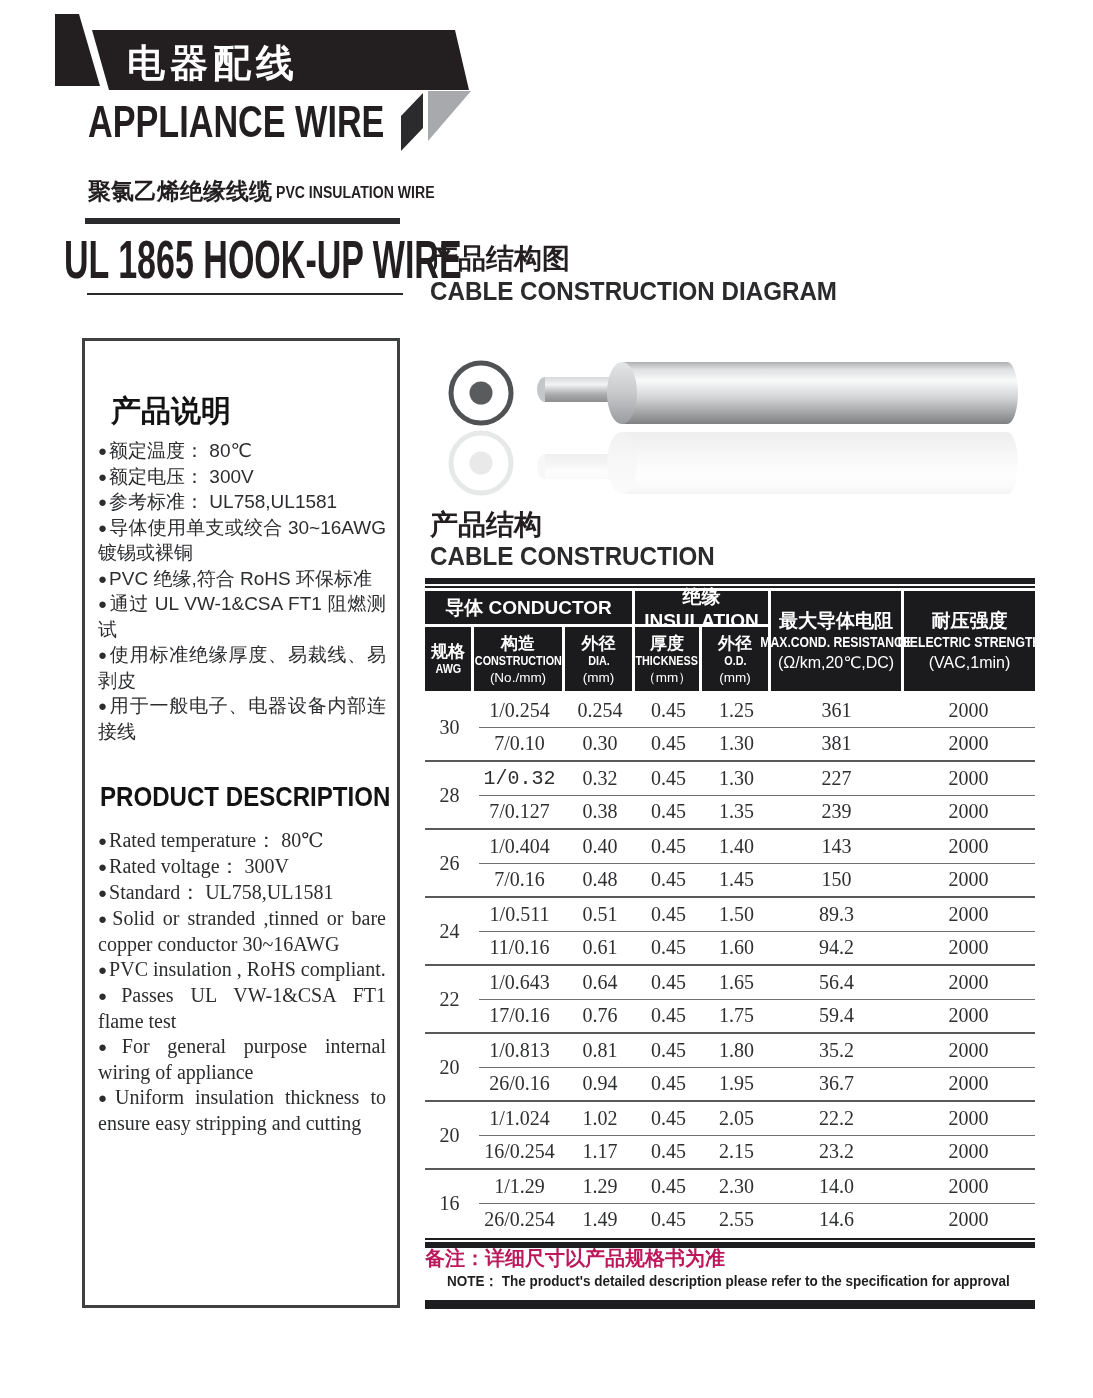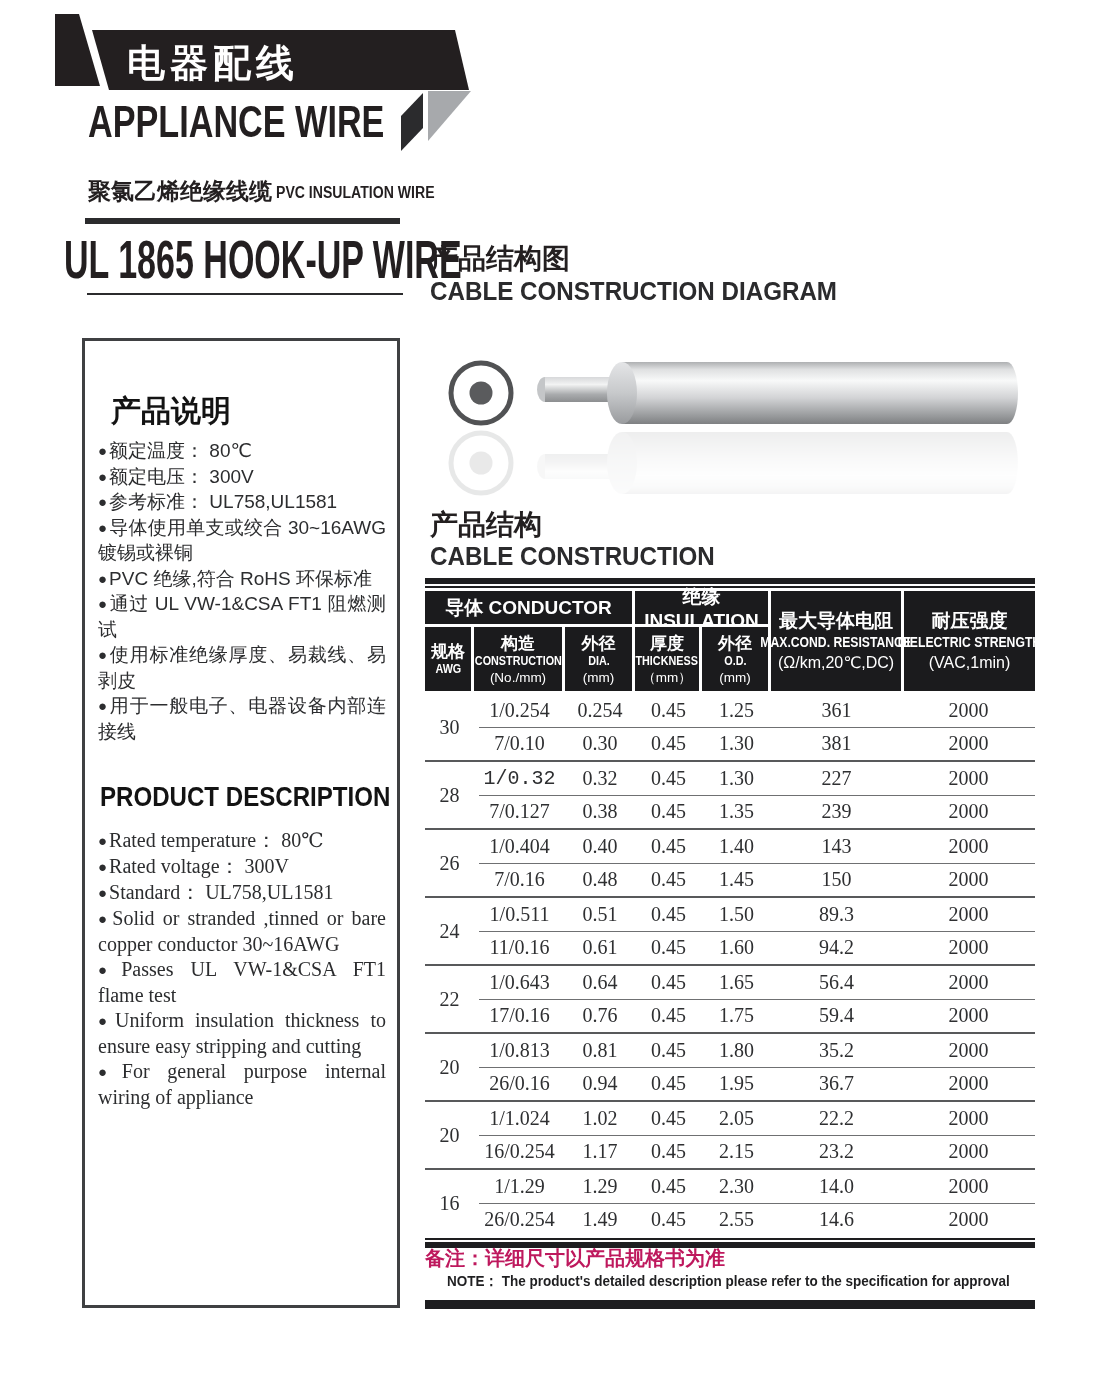--- a/index.html
+++ b/index.html
@@ -132,23 +132,24 @@
         <div class="bullet-item"><span class="bullet">●</span><span>通过 UL VW-1&amp;CSA FT1 阻燃测试</span></div>
         <div class="bullet-item"><span class="bullet">●</span><span>使用标准绝缘厚度、易裁线、易剥皮</span></div>
         <div class="bullet-item"><span class="bullet">●</span><span>用于一般电子、电器设备内部连接线</span></div>
       </div>
     <div class="abs desc-en-h cond">PRODUCT DESCRIPTION</div>
     <div class="abs en-list" id="en-list">
         <div class="bullet-item"><span class="bullet">●</span><span>Rated temperature： 80℃</span></div>
         <div class="bullet-item"><span class="bullet">●</span><span>Rated voltage： 300V</span></div>
         <div class="bullet-item"><span class="bullet">●</span><span>Standard： UL758,UL1581</span></div>
         <div class="bullet-item"><span class="bullet">●</span><span>Solid or stranded ,tinned or bare copper conductor 30~16AWG</span></div>
+        <div class="bullet-item"><span class="bullet">●</span><span>PVC insulation , RoHS compliant.</span></div>
         <div class="bullet-item"><span class="bullet">●</span><span>Passes UL VW-1&amp;CSA FT1 flame test</span></div>
+        <div class="bullet-item"><span class="bullet">●</span><span>For general purpose internal wiring of appliance</span></div>
         <div class="bullet-item"><span class="bullet">●</span><span>Uniform insulation thickness to ensure easy stripping and cutting</span></div>
-        <div class="bullet-item"><span class="bullet">●</span><span>For general purpose internal wiring of appliance</span></div>
       </div>
   </div>
 
   <div class="abs h-cn" style="left:430px;top:506px">产品结构</div>
   <div class="abs h-en cond" style="left:430px;top:541px">CABLE CONSTRUCTION</div>
 
   <div class="abs tablewrap">
     <div class="bar6"></div>
     <div class="line2"></div>
 

